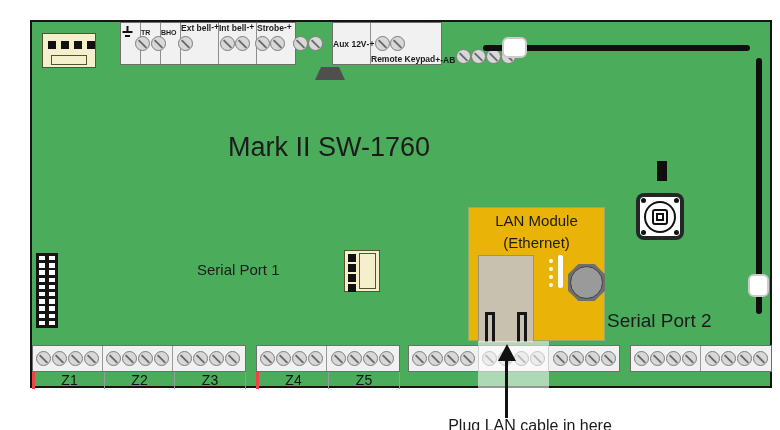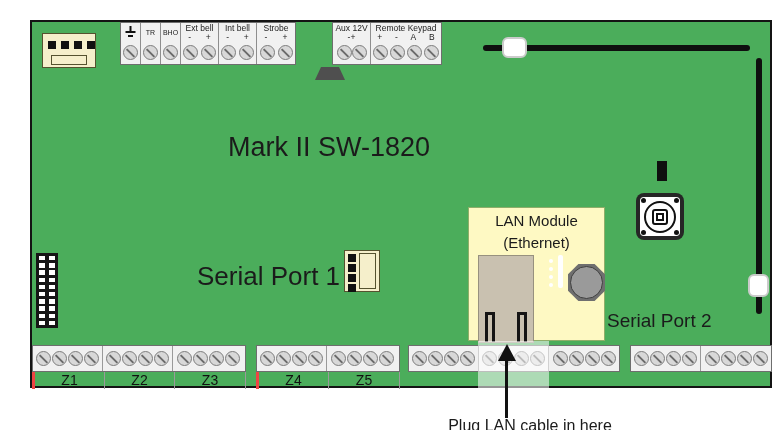--- a/index.html
+++ b/index.html
@@ -5,58 +5,58 @@
   html,body{margin:0;padding:0;background:#fff;}
   .stage{position:relative;width:780px;height:430px;background:#ffffff;overflow:hidden;
          font-family:"Liberation Sans",sans-serif;color:#1b1b1b;}
   .abs{position:absolute;}
 
   
   .board{left:30px;top:20px;width:742px;height:368px;background:#4bad5b;border:2px solid #141414;box-sizing:border-box;z-index:0;}
 
   
   .tblock{top:22px;display:flex;background:#f1f1f1;border:1px solid #6e6e6e;height:43px;box-sizing:border-box;z-index:2;}
-  .tcell{box-sizing:border-box;border-right:1px solid #8e8e8e;display:flex;flex-direction:column;flex:none;}
+  .tcell{box-sizing:border-box;border-right:1px solid #8e8e8e;display:flex;flex-direction:row;flex:none;font-weight:bold;}
   .tcell:last-child{border-right:none;}
   .tlabel{height:10px;font-size:8.5px;line-height:9px;display:flex;align-items:flex-end;justify-content:center;white-space:nowrap;}
   .tcell.single .tlabel{height:18px;align-items:center;}
   .tlabel.tiny{font-size:7px;}
   .tsub{height:8px;display:flex;justify-content:space-around;font-size:8.5px;line-height:8px;}
   .tscrews{flex:1;display:flex;align-items:center;justify-content:space-around;padding:0 1px;}
   .screw{width:15px;height:15px;border-radius:50%;background:#d8d8d8;border:1px solid #7d7d7d;position:relative;flex:none;box-sizing:border-box;}
   .screw::after{content:"";position:absolute;left:1px;right:1px;top:50%;height:2px;margin-top:-1px;background:#6a6a6a;transform:rotate(45deg);}
 
   
   .trap{left:315px;top:67px;width:30px;height:13px;background:#4f4f4f;clip-path:polygon(20% 0,80% 0,100% 100%,0 100%);z-index:2;}
 
   
   .hwire{left:483px;top:45px;width:267px;height:6px;background:#0f0f0f;border-radius:3px;z-index:2;}
   .hhandle{left:502px;top:37px;width:25px;height:21px;background:#fff;border:2px solid #cbcbcb;border-radius:6px;box-sizing:border-box;z-index:3;}
   .vwire{left:756px;top:58px;width:6px;height:256px;background:#0f0f0f;border-radius:3px;z-index:2;}
   .vhandle{left:748px;top:274px;width:21px;height:23px;background:#fff;border:2px solid #cbcbcb;border-radius:6px;box-sizing:border-box;z-index:3;}
 
   
   .title{left:228px;top:131px;font-size:27px;line-height:32px;color:#1b1b1b;z-index:2;}
-  .sp1{left:197px;top:261px;font-size:26px;z-index:2;}
+  .sp1{left:197px;top:261px;font-size:15px;z-index:2;}
   .sp2{left:607px;top:310px;font-size:19px;z-index:2;}
 
   
   .conn1{left:42px;top:33px;width:54px;height:35px;background:#f5efcb;border:1px solid #55522f;box-sizing:border-box;z-index:2;}
   .csq{position:absolute;width:8px;height:8px;background:#111;}
   .notch{position:absolute;left:8px;top:21px;width:36px;height:10px;border:1px solid #55522f;box-sizing:border-box;}
   .conn2{left:344px;top:250px;width:36px;height:42px;background:#f5efcb;border:1px solid #55522f;box-sizing:border-box;z-index:2;}
   .flap{position:absolute;left:14px;top:2px;width:17px;height:36px;border:1px solid #55522f;box-sizing:border-box;}
 
   
   .pinheader{left:36px;top:253px;width:22px;height:75px;background:#151515;z-index:2;}
   .pincol{position:absolute;top:3px;bottom:3px;width:6px;background:repeating-linear-gradient(to bottom,#fff 0 4.5px,#151515 4.5px 7.2px);}
   .pincol.l{left:3px;} .pincol.r{right:3px;}
 
   
-  .lanmod{left:468px;top:207px;width:137px;height:134px;background:#fef9c3;border:1px solid #8fae69;box-sizing:border-box;z-index:1;}
+  .lanmod{left:468px;top:207px;width:137px;height:134px;background:#eab308;border:1px solid #8fae69;box-sizing:border-box;z-index:1;}
   .modtext1{position:absolute;left:0;right:0;top:4px;text-align:center;font-size:15px;line-height:17px;color:#1b1b1b;}
   .modtext2{position:absolute;left:0;right:0;top:26px;text-align:center;font-size:15px;line-height:17px;color:#1b1b1b;}
   .jack{left:478px;top:255px;width:56px;height:88px;background:#c9c1b0;border:1px solid #97917f;box-sizing:border-box;z-index:4;}
   .prong{position:absolute;width:10px;height:30px;border:3px solid #151515;border-bottom:none;box-sizing:border-box;bottom:0;}
   .prong.l{left:6px;} .prong.r{left:38px;}
   .ldot{position:absolute;width:4px;height:4px;border-radius:50%;background:#fff;z-index:2;}
   .lbar{position:absolute;left:89px;top:47px;width:5px;height:33px;background:#fff;border-radius:2px;z-index:2;}
   .cap{position:absolute;left:99px;top:56px;width:37px;height:37px;background:#6f6f6f;clip-path:polygon(28% 0,72% 0,100% 28%,100% 72%,72% 100%,28% 100%,0 72%,0 28%);z-index:2;}
   .capcircle{position:absolute;left:2px;top:2px;width:33px;height:33px;border-radius:50%;background:#9a9a9a;border:1px solid #3f3f3f;box-sizing:border-box;}
 
@@ -161,21 +161,21 @@
         <div class="tlabel">Aux 12V</div>
         <div class="tsub">
           <span>-</span>
           <span>+</span>
         </div>
         <div class="tscrews">
           <span class="screw"></span>
           <span class="screw"></span>
         </div>
       </div>
-      <div class="tcell" style="width: 70px;">
+      <div class="tcell" style="width: 70px; align-items: flex-end;">
         <div class="tlabel">Remote Keypad</div>
         <div class="tsub">
           <span>+</span>
           <span>-</span>
           <span>A</span>
           <span>B</span>
         </div>
         <div class="tscrews">
           <span class="screw"></span>
           <span class="screw"></span>
@@ -186,21 +186,21 @@
     </div>
 
   <div class="abs trap"></div>
 
   <div class="abs hwire"></div>
   <div class="abs hhandle"></div>
   <div class="abs vwire"></div>
   <div class="abs vhandle"></div>
 
   <div class="abs title">
-    <div>Mark II SW-1820</div>
+    <div>Mark II SW-1760</div>
   </div>
 
   <div class="abs sp1">Serial Port 1</div>
   <div class="abs conn2">
     <div class="csq" style="left:3px;top:3px;"></div>
     <div class="csq" style="left:3px;top:13px;"></div>
     <div class="csq" style="left:3px;top:23px;"></div>
     <div class="csq" style="left:3px;top:33px;"></div>
     <div class="flap"></div>
   </div>

